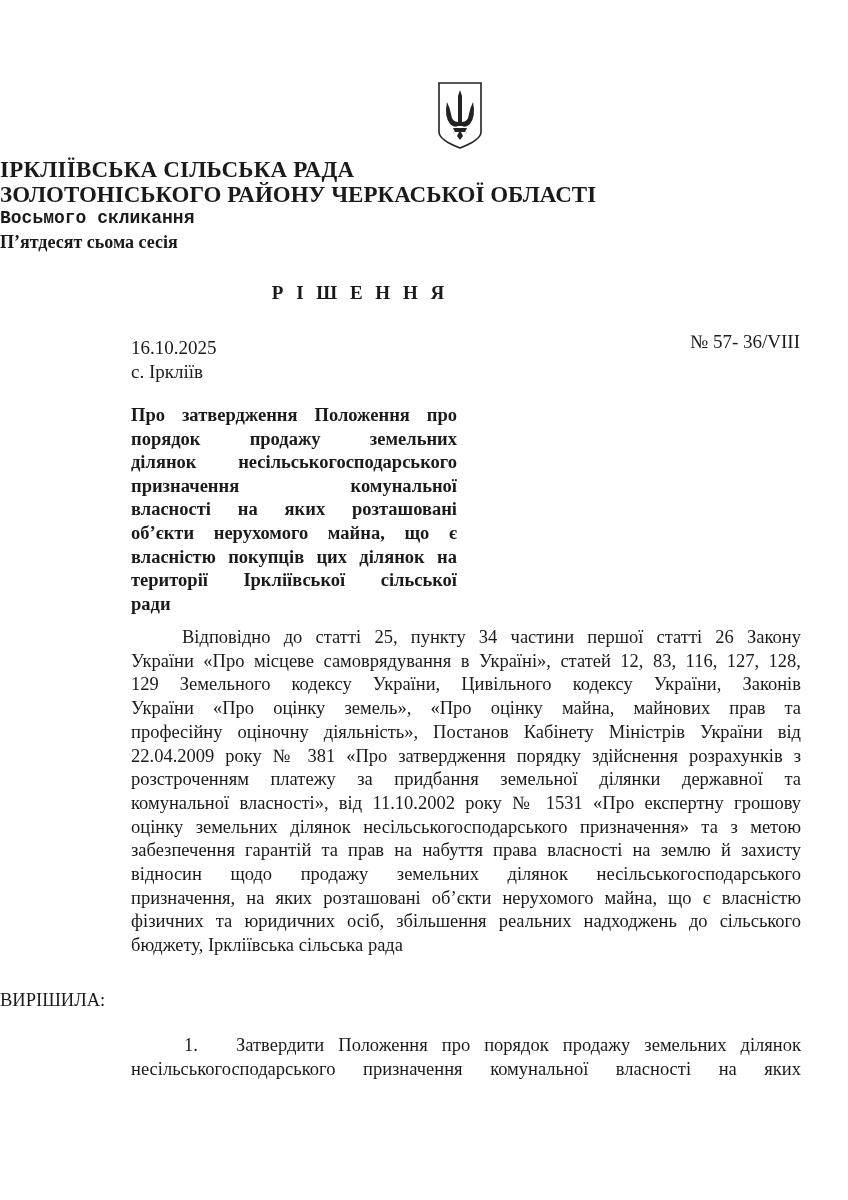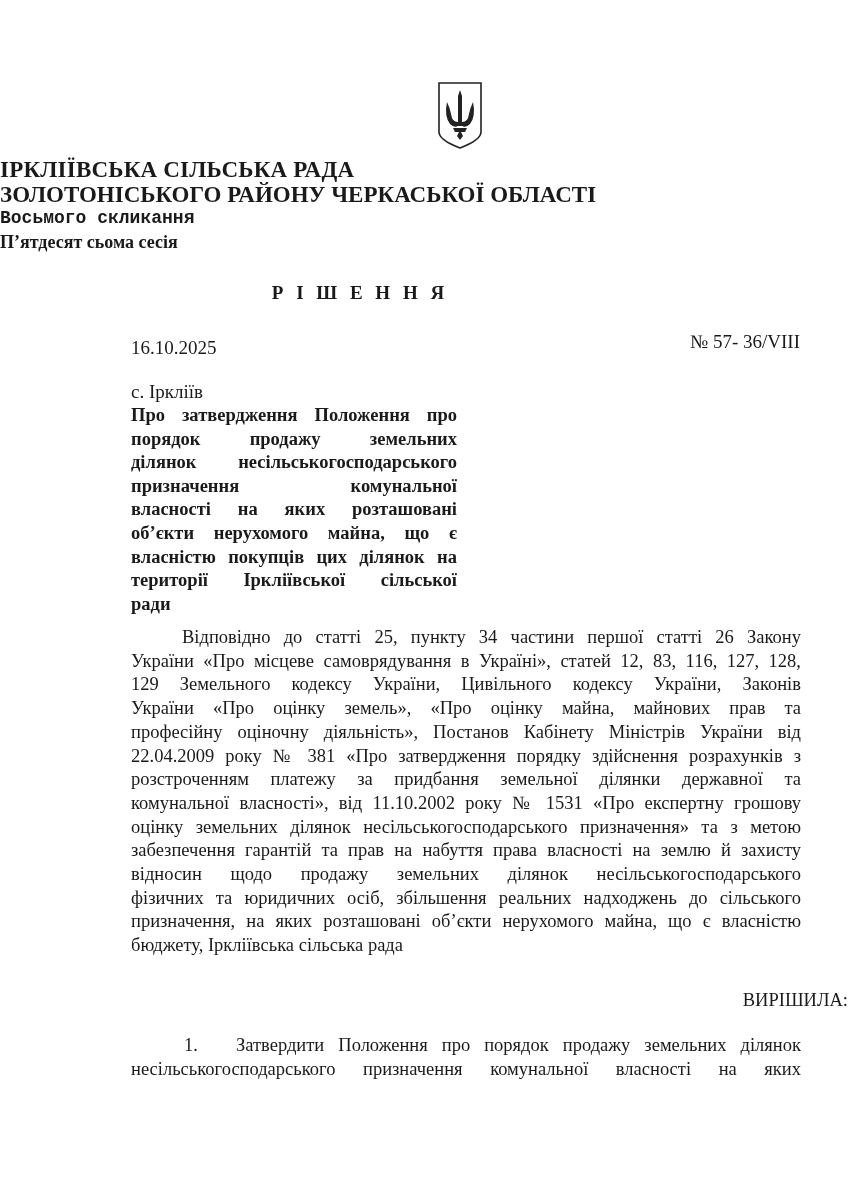--- a/index.html
+++ b/index.html
@@ -9,30 +9,30 @@
   }
   .page { position: absolute; left: 0; top: 0; width: 848px; height: 1200px; }
   .emblem { position: absolute; left: 436px; top: 80px; width: 48px; height: 70px; }
   .hdr { position: absolute; left: 0; width: 848px; text-align: left; font-weight: bold; }
   .hdr1 { top: 157px; font-size: 23px; letter-spacing: 0.2px; }
   .hdr2 { top: 182px; font-size: 23px; }
   .hdr3 { top: 208px; font-size: 18px; font-family: Liberation Mono, monospace; }
   .hdr4 { top: 232px; font-size: 18px; }
   .title { position: absolute; left: 0; width: 720px; top: 282px; text-align: center; font-weight: bold; font-size: 19px; letter-spacing: 4px; }
   .date { position: absolute; left: 131px; top: 337px; font-size: 19px; }
-  .place { position: absolute; left: 131px; top: 361px; font-size: 19px; margin-top: 20px; }
+  .place { position: absolute; left: 131px; top: 361px; font-size: 19px; }
   .number { position: absolute; right: 48px; top: 331px; font-size: 19px; }
   .subject { position: absolute; left: 131px; top: 404px; width: 326px; font-weight: bold; font-size: 18.5px; line-height: 23.6px; }
   .subject .ln { display: block; text-align: justify; text-align-last: justify; white-space: nowrap; }
   .subject .ln.last { text-align-last: left; }
   .body { position: absolute; left: 131px; top: 626px; width: 670px; font-size: 18.5px; line-height: 23.7px; }
   .body .ln { display: block; text-align: justify; text-align-last: justify; white-space: nowrap; }
   .body .ln.first { padding-left: 51px; }
   .body .ln.last { text-align-last: left; }
-  .decided { position: absolute; left: 0; width: 848px; top: 990px; text-align: right; font-size: 18.5px; }
+  .decided { position: absolute; left: 0; width: 848px; top: 990px; text-align: left; font-size: 18.5px; }
   .item { position: absolute; left: 131px; top: 1034px; width: 670px; font-size: 18.5px; line-height: 23.7px; }
   .item .ln { display: block; text-align: justify; text-align-last: justify; white-space: nowrap; }
   .item .num { display: inline-block; width: 52px; padding-left: 53px; }
   .item .ln.first { display: flex; }
   .item .ln.first .txt { flex: 1; text-align: justify; text-align-last: justify; }
 </style>
 </head>
 <body>
 
 <div class="page">
@@ -74,22 +74,22 @@
     <span class="ln">України «Про місцеве самоврядування в Україні», статей 12, 83, 116, 127, 128,</span>
     <span class="ln">129 Земельного кодексу України, Цивільного кодексу України, Законів</span>
     <span class="ln">України «Про оцінку земель», «Про оцінку майна, майнових прав та</span>
     <span class="ln">професійну оціночну діяльність», Постанов Кабінету Міністрів України від</span>
     <span class="ln">22.04.2009 року № 381 «Про затвердження порядку здійснення розрахунків з</span>
     <span class="ln">розстроченням платежу за придбання земельної ділянки державної та</span>
     <span class="ln">комунальної власності», від 11.10.2002 року № 1531 «Про експертну грошову</span>
     <span class="ln">оцінку земельних ділянок несільськогосподарського призначення» та з метою</span>
     <span class="ln">забезпечення гарантій та прав на набуття права власності на землю й захисту</span>
     <span class="ln">відносин щодо продажу земельних ділянок несільськогосподарського</span>
+    <span class="ln">призначення, на яких розташовані об’єкти нерухомого майна, що є власністю</span>
     <span class="ln">фізичних та юридичних осіб, збільшення реальних надходжень до сільського</span>
-    <span class="ln">призначення, на яких розташовані об’єкти нерухомого майна, що є власністю</span>
     <span class="ln last">бюджету, Іркліївська сільська рада</span>
   </div>
 
   <div class="decided">ВИРІШИЛА:</div>
 
   <div class="item">
     <span class="ln first">
       <span class="num">1.</span>
       <span class="txt">Затвердити Положення про порядок продажу земельних ділянок</span>
     </span>

